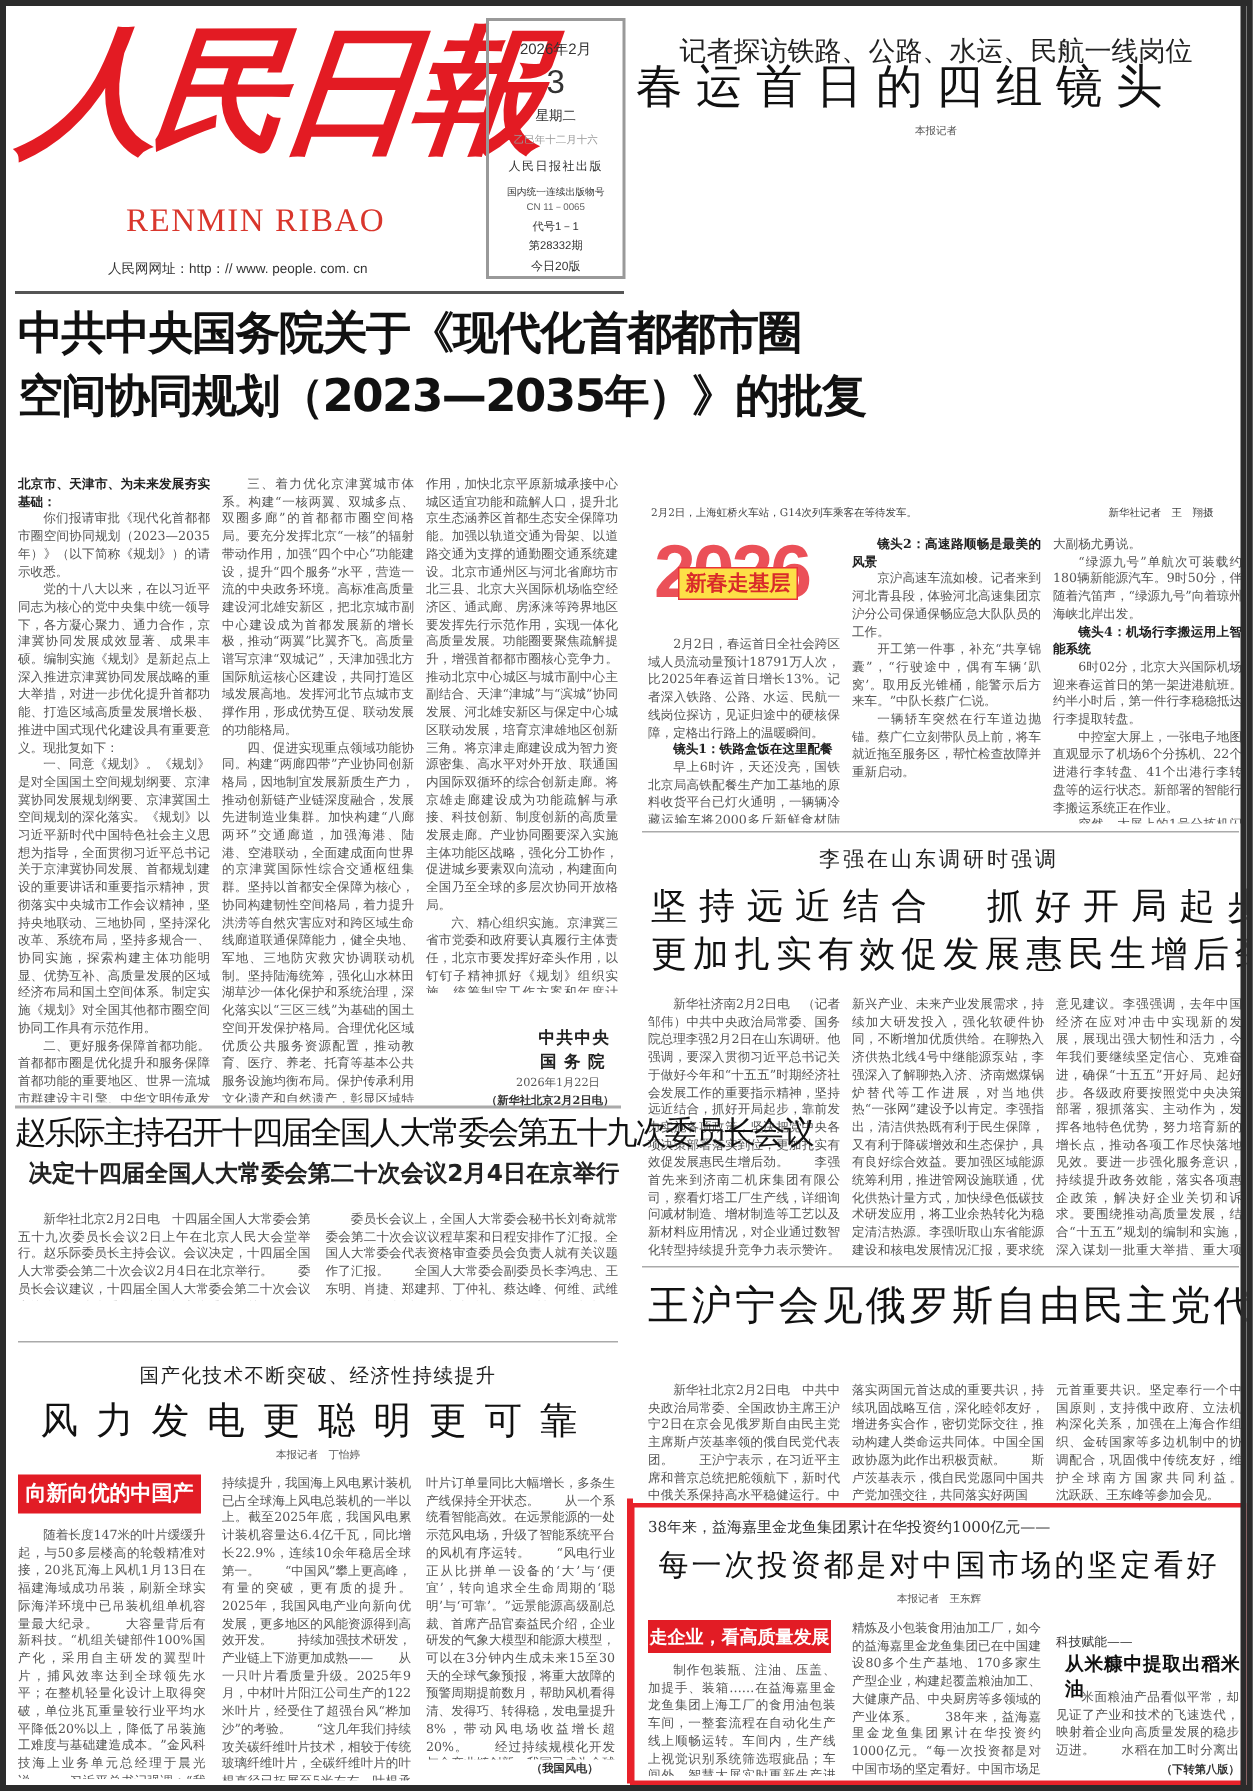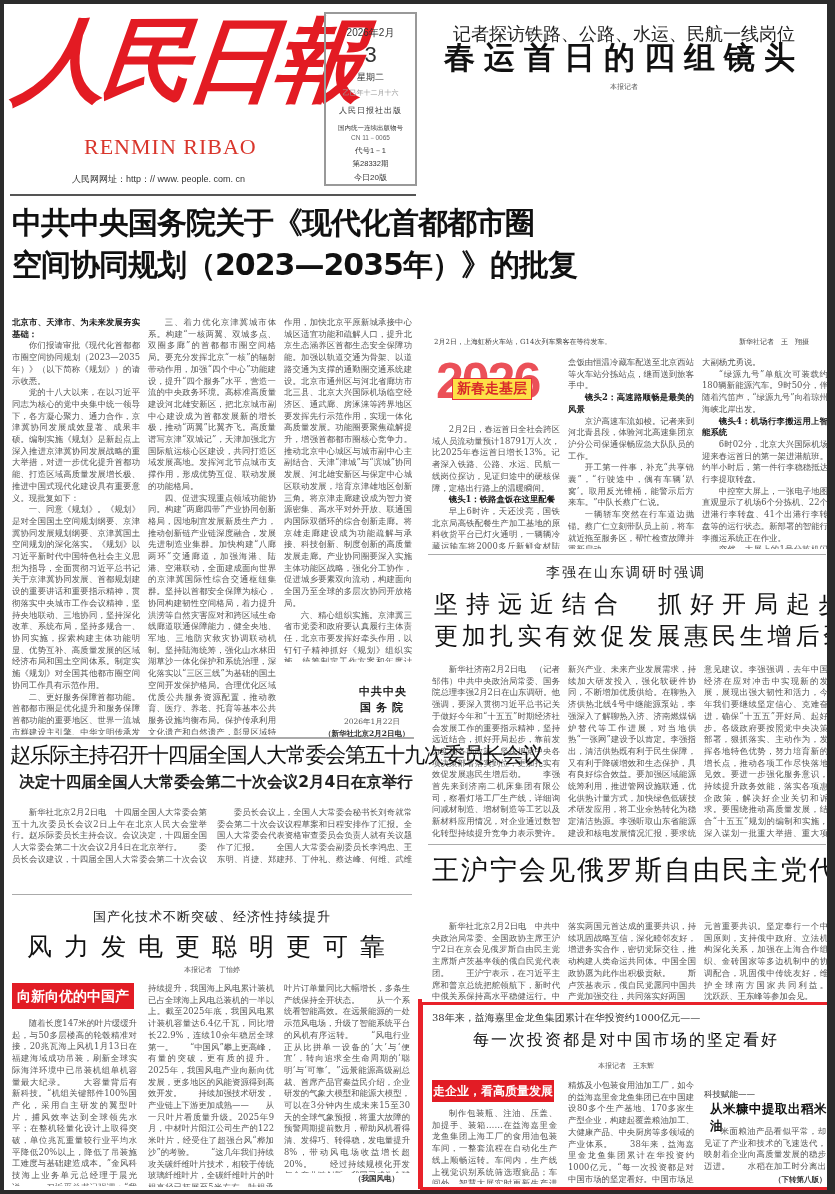--- a/index.html
+++ b/index.html
@@ -48,40 +48,39 @@
     <div style="font-size:8px;margin-top:7px;letter-spacing:1px;">人民日报社出版</div>
     <div style="font-size:6.5px;margin-top:8px;">国内统一连续出版物号</div>
     <div style="font-size:6.5px;color:#666;margin-top:1px;">CN 11－0065</div>
     <div style="font-size:7.5px;margin-top:3px;">代号1－1</div>
     <div style="font-size:7.5px;margin-top:3px;">第28332期</div>
     <div style="font-size:8px;margin-top:3px;">今日20版</div>
   </div>
   <div class="hr" style="left:6px;top:190px;width:406px;"></div>
 
   <div class="abs" style="left:420px;top:8px;width:400px;text-align:center;font-size:18px;color:#222;font-family:'DejaVu Serif',serif;margin-top:10px;">记者探访铁路、公路、水运、民航一线岗位</div>
-  <div class="abs" style="left:420px;top:33px;width:400px;text-align:center;font-size:31px;font-weight:bold;color:#111;letter-spacing:9px;font-family:'DejaVu Sans',sans-serif;">春运首日的四组镜头</div>
+  <div class="abs" style="left:420px;top:33px;width:400px;text-align:left;font-size:31px;font-weight:normal;color:#111;letter-spacing:9px;font-family:'DejaVu Sans',sans-serif;">春运首日的四组镜头</div>
   <div class="abs" style="left:420px;top:78px;width:400px;text-align:center;font-size:7px;color:#555;">本报记者</div>
 
 
   <div class="abs" style="left:430px;top:333px;font-size:7px;color:#444;">2月2日，上海虹桥火车站，G14次列车乘客在等待发车。</div>
   <div class="abs" style="left:735px;top:333px;font-size:7px;color:#444;">新华社记者　王　翔摄</div>
 
   <div class="abs" style="left:430px;top:354px;width:126px;height:60px;">
     <div style="position:absolute;left:2px;top:-6px;font-size:50px;color:#e8323c;font-family:'Liberation Sans',sans-serif;font-weight:bold;letter-spacing:-2px;opacity:0.85;">2026</div>
     <div style="position:absolute;left:18px;top:20px;padding:1px 4px;background:#fde047;border:1px solid #e8323c;color:#d92a2a;font-size:14px;font-weight:bold;font-family:Liberation Sans, sans-serif;">新春走基层</div>
   </div>
 
   <div class="col body-text" style="left:428px;top:420px;width:128px;height:125px;">
     <p>2月2日，春运首日全社会跨区域人员流动量预计18791万人次，比2025年春运首日增长13%。记者深入铁路、公路、水运、民航一线岗位探访，见证归途中的硬核保障，定格出行路上的温暖瞬间。</p>
     <p class="bold-head">镜头1：铁路盒饭在这里配餐</p>
     <p>早上6时许，天还没亮，国铁北京局高铁配餐生产加工基地的原料收货平台已灯火通明，一辆辆冷藏运输车将2000多斤新鲜食材陆续卸运到位。</p>
 
   </div>
   <div class="col body-text" style="left:564px;top:353px;width:126px;height:192px;">
-    <p class="lead">盒饭由恒温冷藏车配送至北京西站等火车站分拣站点，继而送到旅客手中。</p>
     <p class="bold-head">镜头2：高速路顺畅是最美的风景</p>
     <p>京沪高速车流如梭。记者来到河北青县段，体验河北高速集团京沪分公司保通保畅应急大队队员的工作。</p>
     <p>开工第一件事，补充“共享锦囊”，“行驶途中，偶有车辆‘趴窝’。取用反光锥桶，能警示后方来车。”中队长蔡广仁说。</p>
     <p>一辆轿车突然在行车道边抛锚。蔡广仁立刻带队员上前，将车就近拖至服务区，帮忙检查故障并重新启动。</p>
 
   </div>
   <div class="col body-text" style="left:698px;top:353px;width:126px;height:192px;">
     <p class="lead">大副杨尤勇说。</p>
     <p>“绿源九号”单航次可装载约180辆新能源汽车。9时50分，伴随着汽笛声，“绿源九号”向着琼州海峡北岸出发。</p>
     <p class="bold-head">镜头4：机场行李搬运用上智能系统</p>
@@ -168,21 +167,21 @@
       <p class="lead">持续提升，我国海上风电累计装机已占全球海上风电总装机的一半以上。截至2025年底，我国风电累计装机容量达6.4亿千瓦，同比增长22.9%，连续10余年稳居全球第一。　　“中国风”攀上更高峰，有量的突破，更有质的提升。2025年，我国风电产业向新向优发展，更多地区的风能资源得到高效开发。　　持续加强技术研发，产业链上下游更加成熟——　　从一只叶片看质量升级。2025年9月，中材叶片阳江公司生产的122米叶片，经受住了超强台风“桦加沙”的考验。　　“这几年我们持续攻关碳纤维叶片技术，相较于传统玻璃纤维叶片，全碳纤维叶片的叶根直径已拓展至5米左右，叶根承载力提升约20%，打破叶片‘越长越脆’的行业瓶颈。”中材叶片阳江公司技术负责人介绍，2025年企业的</p>
     </div>
   <div class="col body-text" style="left:280px;top:979px;width:126px;height:190px;">
       <p class="lead">叶片订单量同比大幅增长，多条生产线保持全开状态。　　从一个系统看智能高效。在远景能源的一处示范风电场，升级了智能系统平台的风机有序运转。　　“风电行业正从比拼单一设备的‘大’与‘便宜’，转向追求全生命周期的‘聪明’与‘可靠’。”远景能源高级副总裁、首席产品官秦益民介绍，企业研发的气象大模型和能源大模型，可以在3分钟内生成未来15至30天的全球气象预报，将重大故障的预警周期提前数月，帮助风机看得清、发得巧、转得稳，发电量提升8%，带动风电场收益增长超20%。　　经过持续规模化开发与全产业链创新，我国已成为全球最大的风电装备制造基地，为全球能源市场供应了约70%的风电装备，近10年来助力全球风电项目平均度电成本下降60%。</p>
     </div>
   <div class="abs" style="left:350px;top:1170px;font-size:7.5px;font-weight:bold;color:#333;">（我国风电）</div>
   <div class="sidebar-red" style="left:414px;top:995px;width:4px;height:190px;right:auto;"></div>
 
   <div class="redbox" style="left:416px;top:998px;width:411px;height:188px;"></div>
   <div class="abs" style="left:428px;top:1007px;font-size:10px;color:#333;font-family:'DejaVu Serif',serif;">38年来，益海嘉里金龙鱼集团累计在华投资约1000亿元——</div>
-  <div class="abs" style="left:420px;top:1026px;width:404px;text-align:center;font-size:16px;color:#111;font-family:'DejaVu Sans',sans-serif;letter-spacing:2px;">每一次投资都是对中国市场的坚定看好</div>
+  <div class="abs" style="left:420px;top:1026px;width:404px;text-align:center;font-size:20px;color:#111;font-family:'DejaVu Sans',sans-serif;letter-spacing:2px;">每一次投资都是对中国市场的坚定看好</div>
   <div class="abs" style="left:420px;top:1057px;width:404px;text-align:center;font-size:7px;color:#555;">本报记者　王东辉</div>
   <div class="abs sectag" style="left:428px;top:1076px;width:122px;height:22px;font-size:12px;line-height:22px;">走企业，看高质量发展</div>
   <div class="col body-text" style="left:428px;top:1104px;width:125px;height:76px;">
       <p>制作包装瓶、注油、压盖、加提手、装箱……在益海嘉里金龙鱼集团上海工厂的食用油包装车间，一整套流程在自动化生产线上顺畅运转。车间内，生产线上视觉识别系统筛选瑕疵品；车间外，智慧大屏实时更新生产进度等信息。　　作为粮油行业的代表性企业，1988年初创时，在华投资了第一家现代化</p>
     </div>
   <div class="col body-text" style="left:564px;top:1076px;width:126px;height:104px;">
       <p class="lead">精炼及小包装食用油加工厂，如今的益海嘉里金龙鱼集团已在中国建设80多个生产基地、170多家生产型企业，构建起覆盖粮油加工、大健康产品、中央厨房等多领域的产业体系。　　38年来，益海嘉里金龙鱼集团累计在华投资约1000亿元。“每一次投资都是对中国市场的坚定看好。中国市场足够大，机遇足够多，投资中国就是投资未来。”益海嘉里金龙鱼集团董事、总裁穆彦魁表示。</p>
     </div>
   <div class="abs" style="left:700px;top:1085px;font-size:8.5px;color:#333;">科技赋能——</div>
   <div class="abs" style="left:706px;top:1097px;font-size:12.5px;font-weight:bold;color:#111;font-family:'DejaVu Sans',sans-serif;letter-spacing:0.5px;">从米糠中提取出稻米油</div>

